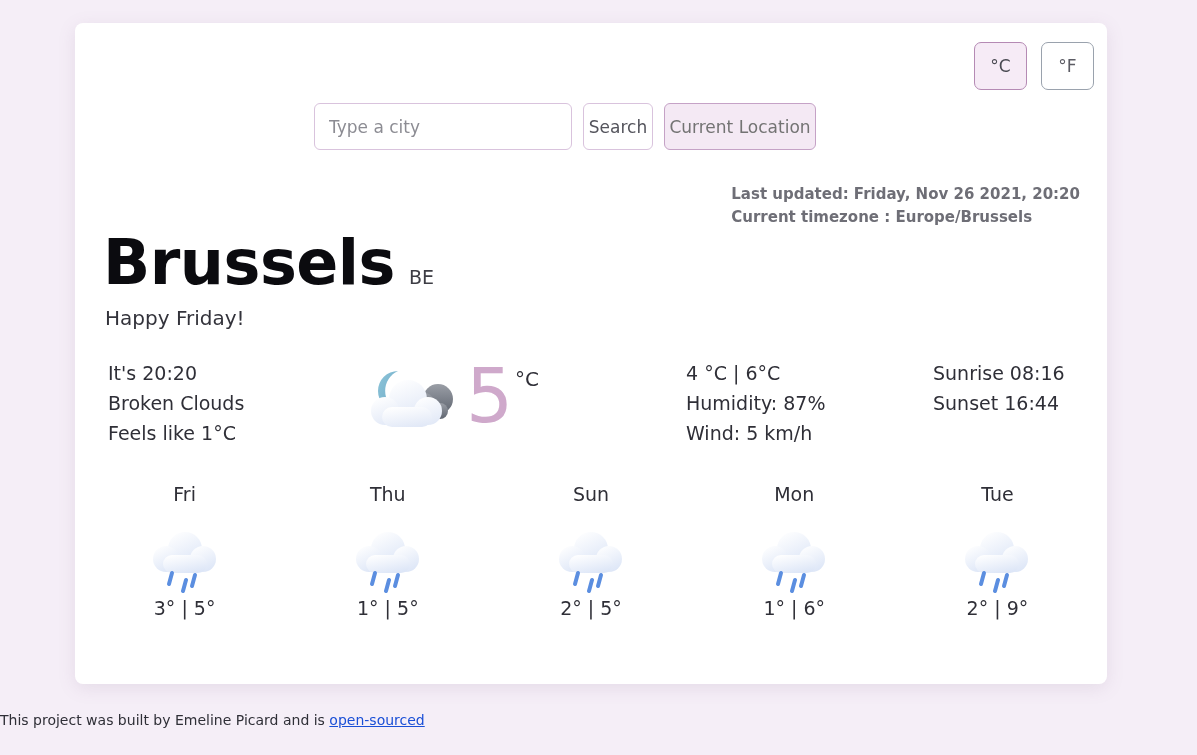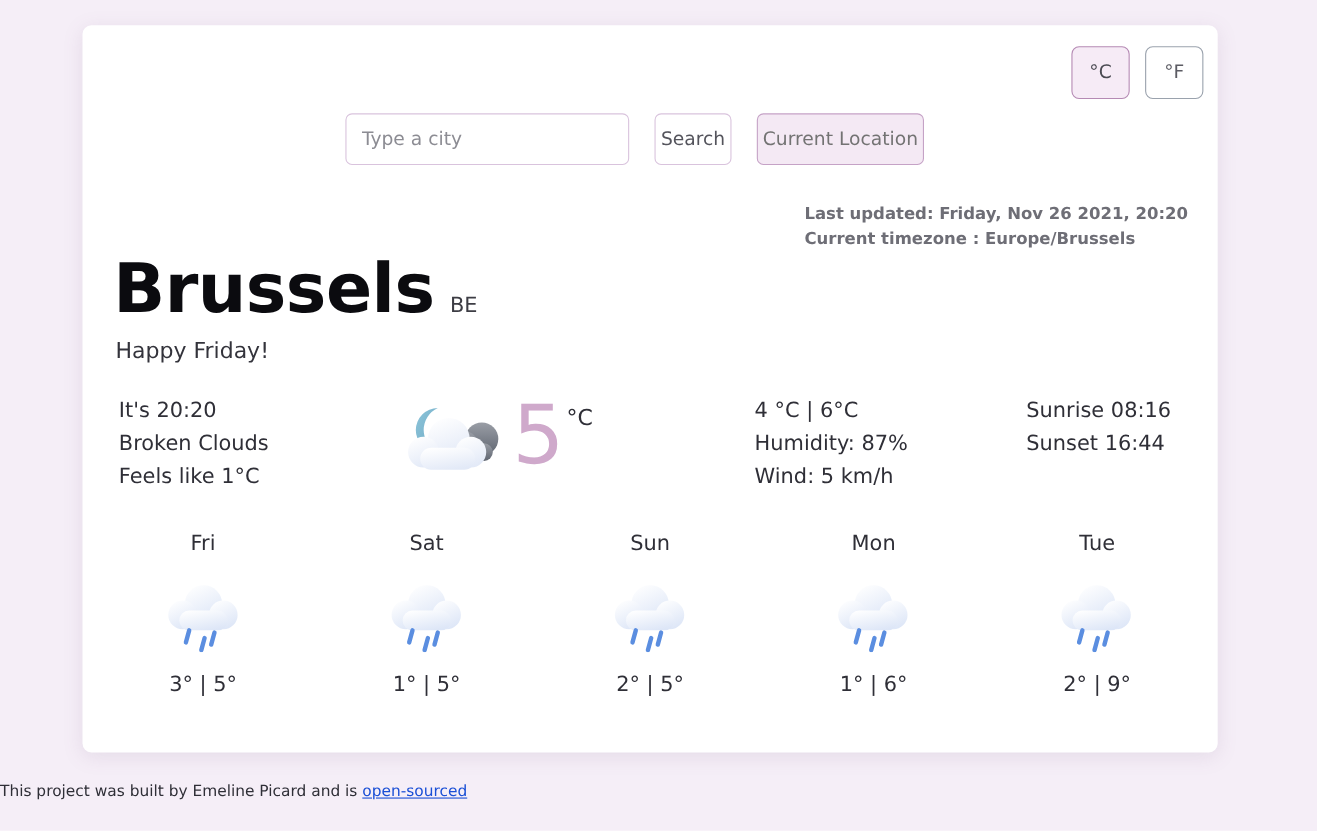--- a/index.html
+++ b/index.html
@@ -57,21 +57,21 @@
     color: #4a4a52;
   }
 
   
   .search-row {
     position: absolute;
     left: 239px;
     top: 80px;
     display: flex;
     align-items: flex-start;
-    gap: 23px;
+    gap: 11px;
   }
   .search-input {
     width: 258px;
     height: 47px;
     border: 1px solid #d9c3dd;
     border-radius: 6px;
     padding: 0 14px;
     font-size: 17px;
     color: #3d3d44;
     background: #fff;
@@ -212,21 +212,21 @@
     flex-direction: column;
     align-items: center;
   }
   .fc-name {
     font-size: 19px;
     color: #2f2f37;
     margin-bottom: 18px;
   }
   .fc-icon { height: 70px; display: flex; align-items: center; }
   .fc-temp {
-    margin-top: 18px;
+    margin-top: 4px;
     font-size: 19px;
     color: #2f2f37;
   }
 
   
   .footer {
     position: absolute;
     left: 0;
     top: 712px;
     width: 100%;
@@ -356,21 +356,21 @@
               <line x1="26" y1="50" x2="23" y2="61"></line>
               <line x1="40" y1="57" x2="37" y2="68"></line>
               <line x1="49" y1="52" x2="46" y2="63"></line>
             </g>
           </svg>
         </div>
         <div class="fc-temp">3° | 5°</div>
       </div>
 
       <div class="fc-day">
-        <div class="fc-name">Sat</div>
+        <div class="fc-name">Thu</div>
         <div class="fc-icon">
           <svg width="78" height="70" viewBox="0 0 78 70">
             <g fill="url(#rc1)">
               <circle cx="39" cy="26" r="17"></circle>
               <circle cx="20" cy="36" r="13"></circle>
               <circle cx="57" cy="36" r="13"></circle>
               <rect x="17" y="32" width="44" height="18" rx="9"></rect>
             </g>
             <g stroke="#5b8ee0" stroke-width="4" stroke-linecap="round">
               <line x1="26" y1="50" x2="23" y2="61"></line>

